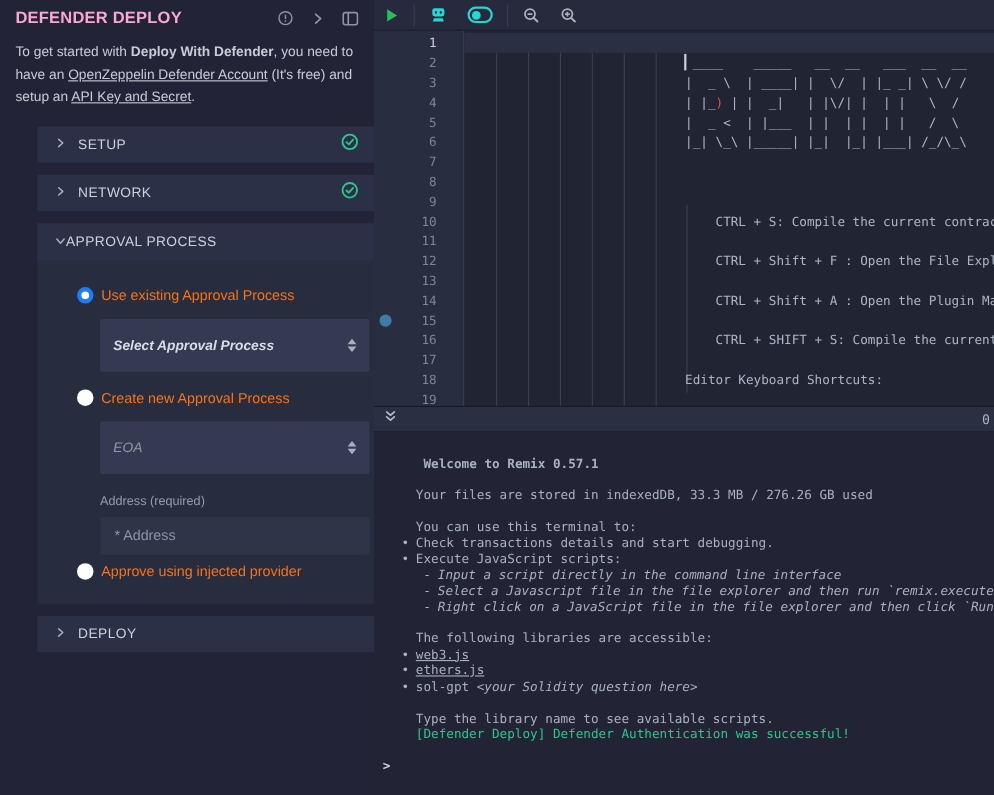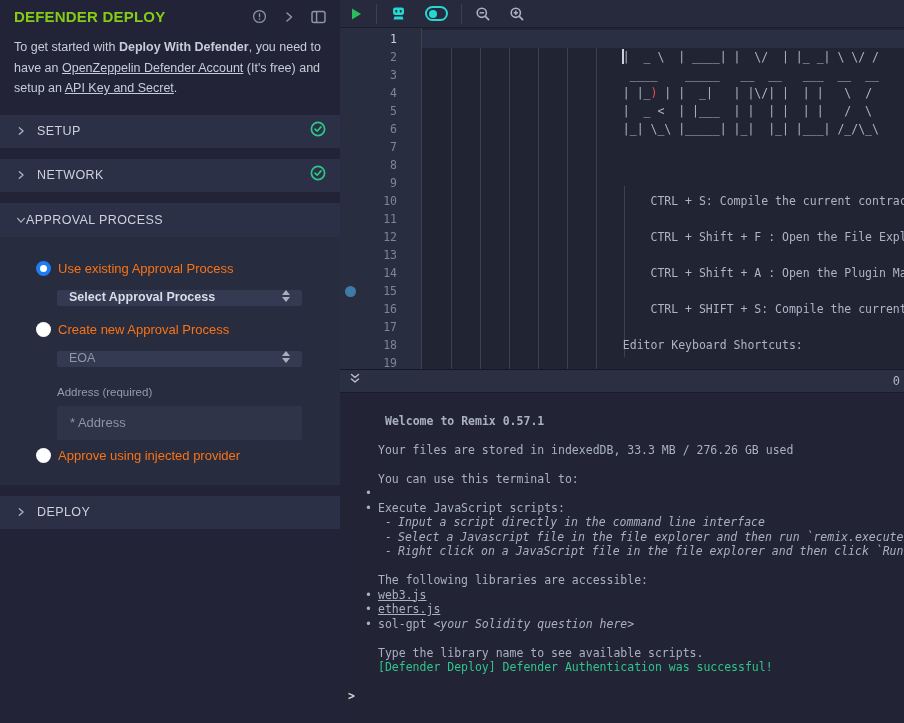--- a/index.html
+++ b/index.html
@@ -4,42 +4,42 @@
 <style>
   * { margin:0; padding:0; box-sizing:border-box; }
   html,body { width:904px; height:723px; overflow:hidden; background:#222336;
               font-family:"Liberation Sans", sans-serif; }
   .b { font-weight:bold; }
   .it { font-style:italic; }
 
   
   .panel { position:absolute; left:0; top:0; width:340px; height:723px; background:#222336; color:#c6ccd8; }
   .panel-header { display:flex; align-items:center; padding:8px 14px 0 14px; }
-  .panel-title { font-size:15px; font-weight:bold; color:#84cc16; letter-spacing:.2px; flex:1; }
+  .panel-title { font-size:15px; font-weight:bold; color:#f9a8d4; letter-spacing:.2px; flex:1; }
   .ph-icons { display:flex; align-items:center; gap:16px; color:#8d93a6; }
   .ph-icons svg { display:block; }
   .panel-intro { padding:12px 14px 0 14px; font-size:12.5px; line-height:20.5px; color:#c6ccd8; }
   .panel-intro .lnk { text-decoration:underline; cursor:pointer; }
 
-  .sections { margin-top:16px; }
+  .sections { margin-top:16px;padding-left:34px; }
   .sec { background:#2c3046; height:33px; display:flex; align-items:center; padding:0 14px 0 16px;
          margin-bottom:11px; cursor:pointer; }
   .sec .chev { color:#aab0c0; margin-right:11px; }
   .sec-label { font-size:12.5px; color:#ccd1dc; letter-spacing:.4px; flex:1; }
   .sec .okring { margin-left:auto; }
 
   .approval-wrap { background:#282c3f; margin-bottom:11px; }
   .approval-head { background:#2c3046; height:34px; display:flex; align-items:center; padding:0 14px 0 16px; cursor:pointer; }
   .approval-body { padding:24px 14px 22px 14px; }
   .radio-row { display:flex; align-items:center; margin-left:22px; }
   .radio { width:15px; height:15px; border-radius:50%; background:#fff; flex:0 0 15px; }
   .radio.sel { border:4.5px solid #1f7cf4; }
   .radio-label { font-size:13px; color:#f97316; margin-left:7px; }
-  .dropdown { margin:14px 0 0 43px; width:245px; height:16px; background:#343a52; border-radius:2px;
-              display:flex; padding:0 12px; cursor:pointer; }
+  .dropdown { margin:14px 0 0 43px; width:245px; height:48px; background:#343a52; border-radius:2px;
+              display:flex; align-items:center; padding:0 12px; cursor:pointer;font-style:italic; }
   .dropdown .dd-text { flex:1; font-size:12.5px; }
   .dd-strong { color:#d9dde5; font-weight:bold; }
   .dd-dim { color:#9097a8; }
   .sort-arrows { display:flex; flex-direction:column; gap:2px; align-items:center; }
   .tri-up { width:0; height:0; border-left:4px solid transparent; border-right:4px solid transparent; border-bottom:5px solid #a9afbd; }
   .tri-dn { width:0; height:0; border-left:4px solid transparent; border-right:4px solid transparent; border-top:5px solid #a9afbd; }
   .field-label { margin:19px 0 0 43px; font-size:11.5px; color:#959cab; }
   .text-input { margin:8px 0 0 43px; width:245px; height:34px; background:#2f3449; border:none; border-radius:2px;
                 padding:0 13px; font-size:13px; color:#c6ccd8; font-family:"Liberation Sans", sans-serif; }
   .text-input::placeholder { color:#8d94a4; }
@@ -266,22 +266,22 @@
       <div class="hl-line"></div>
       <div class="guide" style="left:29px"></div>
       <div class="guide" style="left:58px"></div>
       <div class="guide" style="left:87px"></div>
       <div class="guide" style="left:116px"></div>
       <div class="guide" style="left:145px"></div>
       <div class="guide" style="left:174px"></div>
       <div class="guide short" style="left:202px"></div>
       <div class="cursor"></div>
     <div class="cln"><span></span></div>
+        <div class="cln"><span>                              ____    _____   __  __   ___  __  __</span></div>
         <div class="cln"><span>                             |  _ \  | ____| |  \/  | |_ _| \ \/ /</span></div>
-        <div class="cln"><span>                              ____    _____   __  __   ___  __  __</span></div>
         <div class="cln"><span>                             | |_</span><span class="red">)</span><span> | |  _|   | |\/| |  | |   \  /</span></div>
         <div class="cln"><span>                             |  _ &lt;  | |___  | |  | |  | |   /  \</span></div>
         <div class="cln"><span>                             |_| \_\ |_____| |_|  |_| |___| /_/\_\</span></div>
         <div class="cln"><span></span></div>
         <div class="cln"><span></span></div>
         <div class="cln"><span></span></div>
         <div class="cln"><span>                                 CTRL + S: Compile the current contract</span></div>
         <div class="cln"><span></span></div>
         <div class="cln"><span>                                 CTRL + Shift + F : Open the File Explorer</span></div>
         <div class="cln"><span></span></div>
@@ -304,21 +304,21 @@
   </div>
 
   <div class="terminal">
     <div>
         <div class="trow" style="padding-left: 38px;"></div>
         <div class="trow" style="padding-left: 45px;"><span class="b">Welcome to Remix 0.57.1</span></div>
         <div class="trow" style="padding-left: 38px;"></div>
         <div class="trow" style="padding-left: 38px;"><span class="">Your files are stored in indexedDB, 33.3 MB / 276.26 GB used</span></div>
         <div class="trow" style="padding-left: 38px;"></div>
         <div class="trow" style="padding-left: 38px;"><span class="">You can use this terminal to:</span></div>
-        <div class="trow" style="padding-left: 38px;"><span class="mark" style="left: 25px;">•</span></div>
+        <div class="trow" style="padding-left: 38px;"><span class="mark" style="left: 25px;">•</span><span class="">Check transactions details and start debugging.</span></div>
         <div class="trow" style="padding-left: 38px;"><span class="mark" style="left: 25px;">•</span><span class="">Execute JavaScript scripts:</span></div>
         <div class="trow" style="padding-left: 58px;"><span class="mark it" style="left: 45px;">-</span><span class="it">Input a script directly in the command line interface</span></div>
         <div class="trow" style="padding-left: 58px;"><span class="mark it" style="left: 45px;">-</span><span class="it">Select a Javascript file in the file explorer and then run `remix.execute()` or `remix.exeCurrent()`</span></div>
         <div class="trow" style="padding-left: 58px;"><span class="mark it" style="left: 45px;">-</span><span class="it">Right click on a JavaScript file in the file explorer and then click `Run`</span></div>
         <div class="trow" style="padding-left: 38px;"></div>
         <div class="trow" style="padding-left: 38px;"><span class="">The following libraries are accessible:</span></div>
         <div class="trow" style="padding-left: 38px;"><span class="mark" style="left: 25px;">•</span><span class="tlnk">web3.js</span></div>
         <div class="trow" style="padding-left: 38px;"><span class="mark" style="left: 25px;">•</span><span class="tlnk">ethers.js</span></div>
         <div class="trow" style="padding-left: 38px;"><span class="mark" style="left: 25px;">•</span><span class="">sol-gpt </span><span class="it">&lt;your Solidity question here&gt;</span></div>
         <div class="trow" style="padding-left: 38px;"></div>

